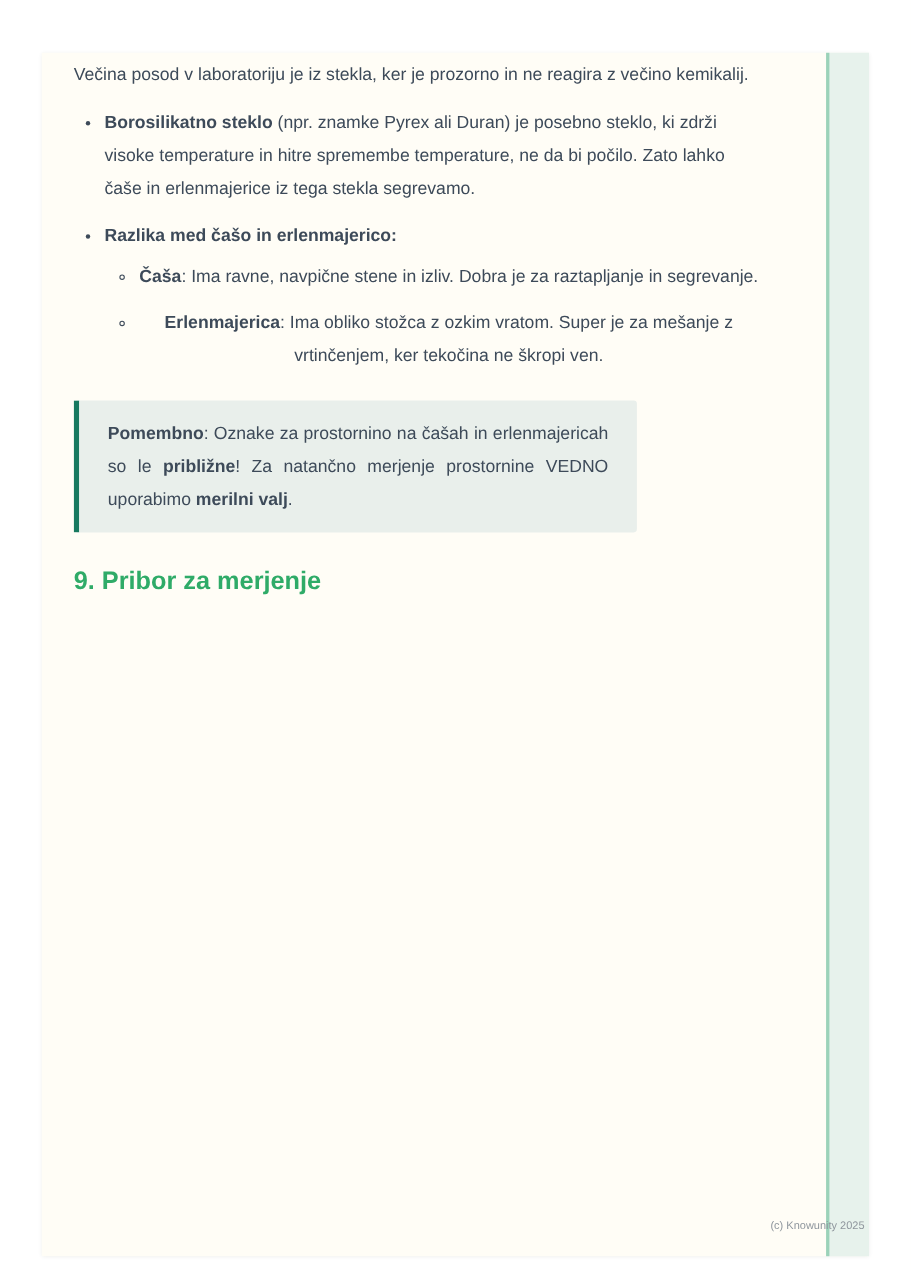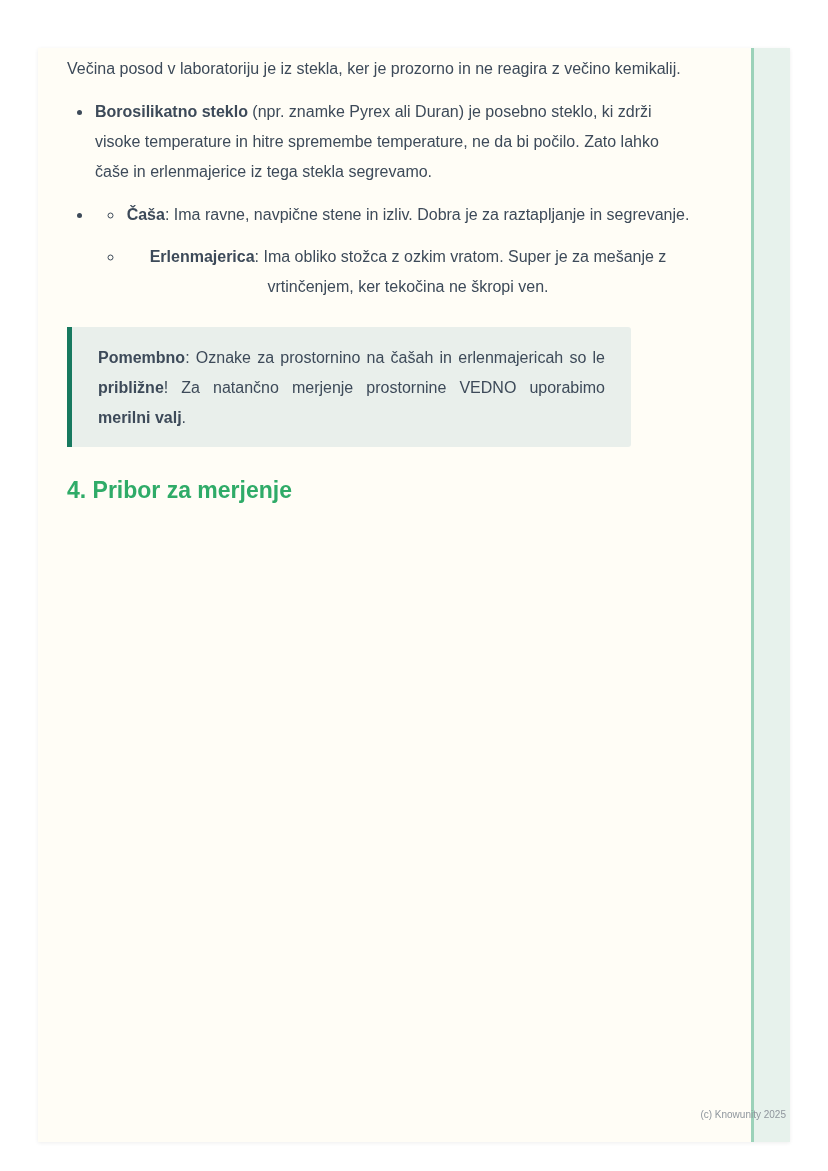--- a/index.html
+++ b/index.html
@@ -51,21 +51,21 @@
   ul.lvl1 > li{ margin-bottom:13px; padding-left:2px; }
   ul.lvl2{
     list-style:circle;
     margin-top:7px;
     padding-left:29px;
     text-align:center;
   }
   ul.lvl2 > li{ margin-bottom:12px; padding-left:2px; }
   .callout{
     margin-top:25px;
-    width:564px;
+    width:512px;
     background:var(--callout-bg);
     border-left:5px solid var(--callout-border);
     border-radius:0 3px 3px 0;
     padding:16px 26px 14px 26px;
   }
   .callout p{
     text-align:justify;
     margin:0;
   }
   h2.section-heading{
@@ -93,36 +93,37 @@
 
   <div class="content">
 
     <p class="para"><span>Večina posod v laboratoriju je iz stekla, ker je prozorno in ne reagira z večino kemikalij.</span></p>
 
     <ul class="lvl1">
       <li>
         <span><b>Borosilikatno steklo</b><span> (npr. znamke Pyrex ali Duran) je posebno steklo, ki zdrži visoke temperature in hitre spremembe temperature, ne da bi počilo. Zato lahko čaše in erlenmajerice iz tega stekla segrevamo.</span></span>
       </li>
       <li>
+        <span><b>Razlika med čašo in erlenmajerico:</b></span>
         <ul class="lvl2">
           <li>
             <span><b>Čaša</b><span>: Ima ravne, navpične stene in izliv. Dobra je za raztapljanje in segrevanje.</span></span>
           </li>
           <li>
             <span><b>Erlenmajerica</b><span>: Ima obliko stožca z ozkim vratom. Super je za mešanje z vrtinčenjem, ker tekočina ne škropi ven.</span></span>
           </li>
         </ul>
       </li>
     </ul>
 
     <div class="callout">
       <p><b>Pomembno</b><span>: Oznake za prostornino na čašah in erlenmajericah so le </span><b>približne</b><span>! Za natančno merjenje prostornine VEDNO uporabimo </span><b>merilni valj</b><span>.</span></p>
     </div>
 
-    <h2 class="section-heading">4. Pribor za merjenje</h2>
+    <h2 class="section-heading">9. Pribor za merjenje</h2>
 
 
 
   </div>
 
   <div class="footer">(c) Knowunity 2025</div>
 
 </div>
 
 </body></html>

